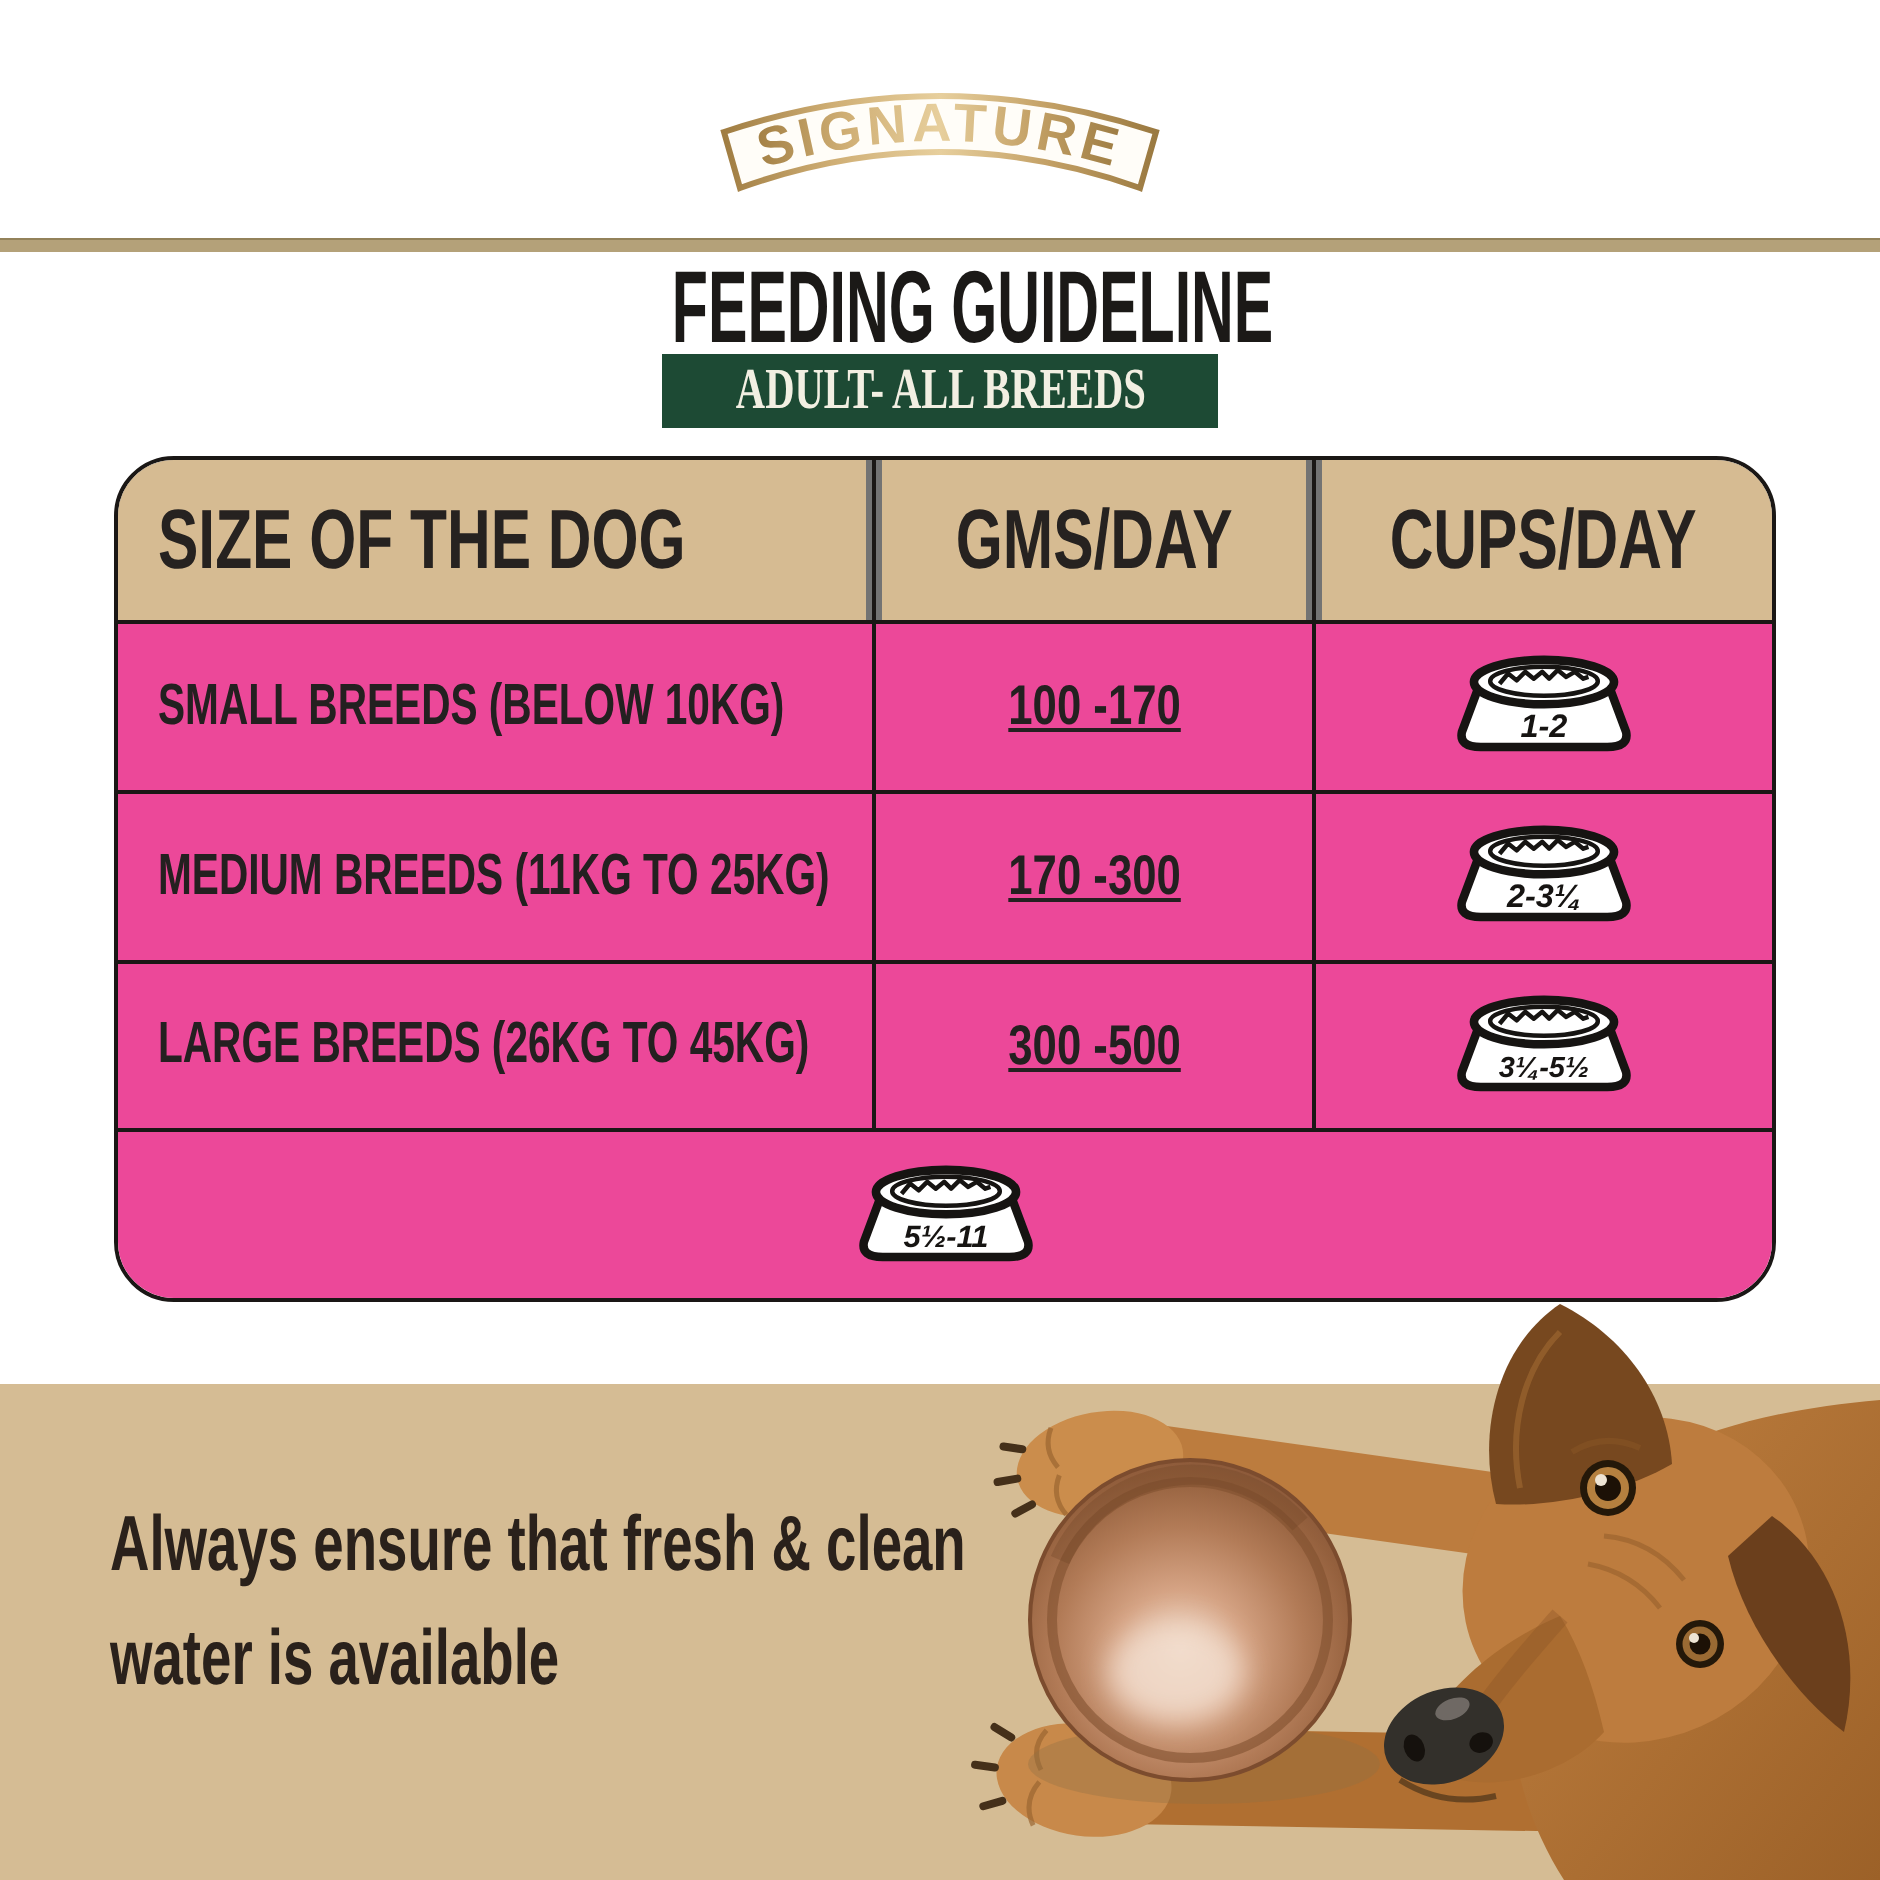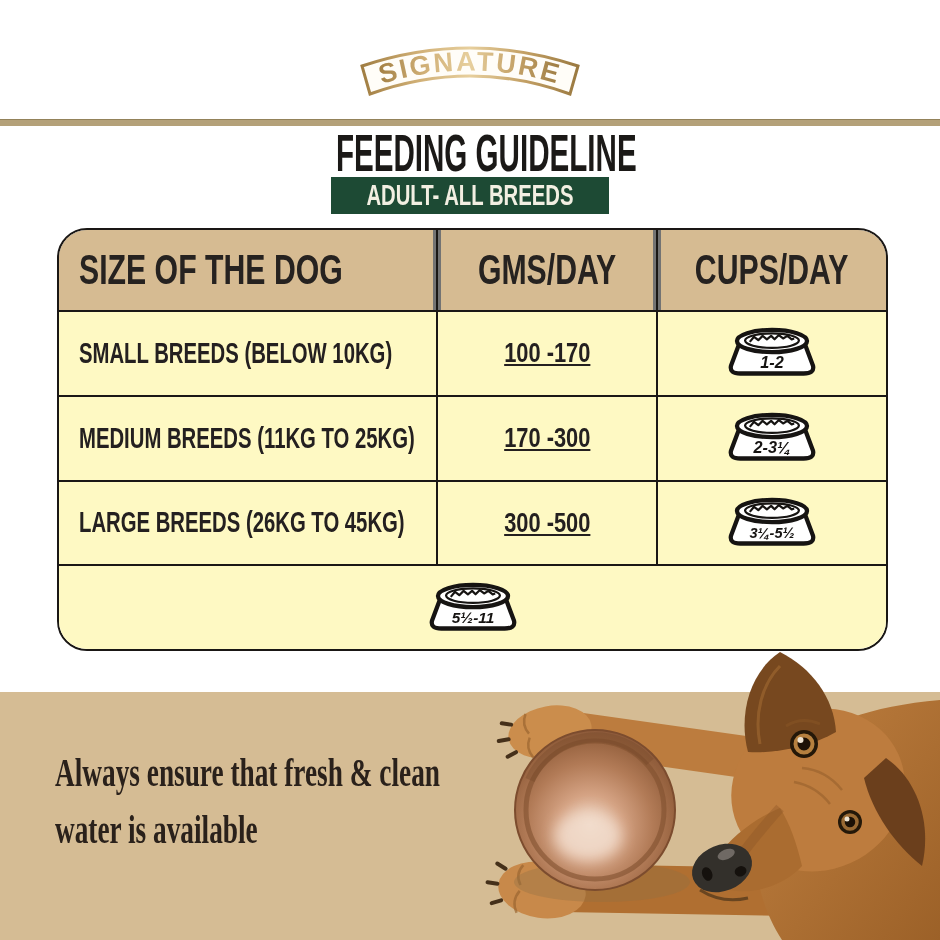--- a/index.html
+++ b/index.html
@@ -12,46 +12,46 @@
   .cond-left{display:inline-block;font-weight:bold;white-space:nowrap;transform-origin:left center;}
   .sx58{transform:scaleX(.58);} .sx70{transform:scaleX(.70);} .sx72{transform:scaleX(.72);} .sx78{transform:scaleX(.78);}
 
   .logo-wrap{position:absolute;left:352px;top:24px;width:236px;height:88px;}
 
   .gold-rule{position:absolute;left:0;top:119px;width:940px;height:6px;background:#b4a179;border-top:1px solid #93825a;}
 
   .page-title{position:absolute;left:16px;top:128px;width:940px;text-align:center;
     font-size:51px;font-weight:bold;color:#1b1917;line-height:52px;}
 
-  .badge-wrap{position:absolute;left:0;top:177px;width:940px;display:flex;justify-content:center;}
+  .badge-wrap{position:absolute;left:0;top:177px;width:940px;display:flex;justify-content:center;font-family:Liberation Serif, serif;}
   .badge{width:278px;height:37px;background:#1d4a34;color:#f2efe2;display:flex;align-items:center;justify-content:center;
     font-size:29px;font-weight:bold;}
 
   
   .ftable{position:absolute;left:57px;top:228px;width:827px;height:419px;background:#ffffff;
     border:2.5px solid #1a1715;border-radius:30px;overflow:hidden;display:flex;flex-direction:column;}
   .thead{height:80px;display:flex;background:#737373;}
-  .trow{flex:1;display:flex;border-top:2px solid #1a1715;background:#fef9c3;}
+  .trow{flex:1;display:flex;border-top:2px solid #1a1715;background:#ec4899;}
   .c1{width:357px;}
   .c2{width:218px;border-left:2px solid #1a1715;border-right:2px solid #1a1715;}
   .c3{flex:1;}
   .th{position:relative;display:flex;align-items:center;justify-content:center;font-size:42px;color:#262220;}
   .th .tanfill{position:absolute;top:0;bottom:0;left:3px;right:3px;background:#d6bb92;}
   .th.first .tanfill{left:0;border-top-left-radius:26px;}
   .th.last .tanfill{right:0;border-top-right-radius:26px;}
   .th.first{justify-content:flex-start;padding-left:20px;}
   .th span{position:relative;z-index:1;}
   .td-size{display:flex;align-items:center;padding-left:20px;font-size:29px;color:#242020;}
   .td-gms{display:flex;align-items:center;justify-content:center;font-size:28px;color:#242020;text-decoration:underline;}
   .td-cups{display:flex;align-items:center;justify-content:center;font-style:italic;}
   .bowl-icon{width:94px;height:58px;display:block;}
 
   .bottom-band{position:absolute;left:0;top:692px;width:940px;height:248px;background:#d5bc94;}
 
-  .water-note{position:absolute;left:55px;top:744px;color:#2a211b;font-size:39px;font-weight:bold;line-height:57px;font-family:Liberation Serif, serif;}
+  .water-note{position:absolute;left:55px;top:744px;color:#2a211b;font-size:39px;font-weight:bold;line-height:57px;}
   .water-note div{height:57px;}
 
   .dog-wrap{position:absolute;left:450px;top:640px;width:490px;height:300px;}
 </style>
 </head>
 <body>
 
 <div class="stage">
 
   <div class="logo-wrap">

